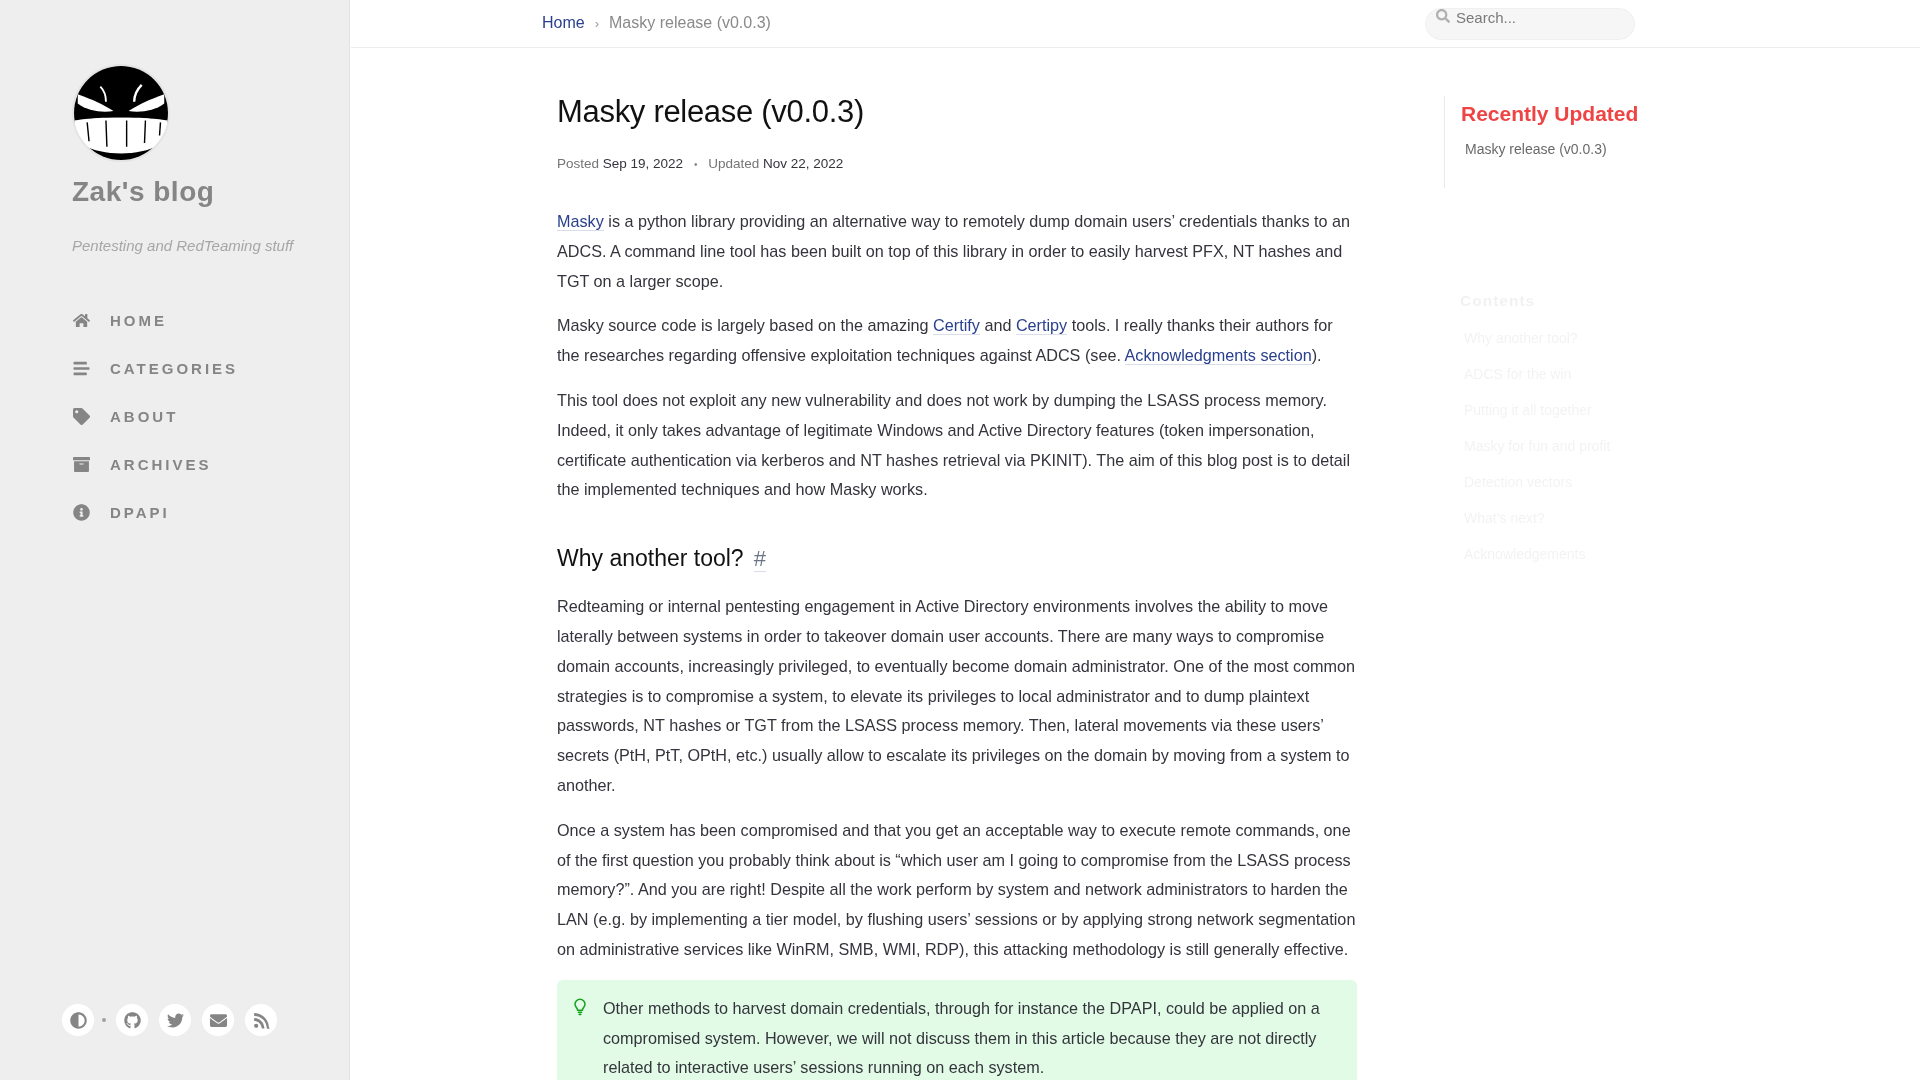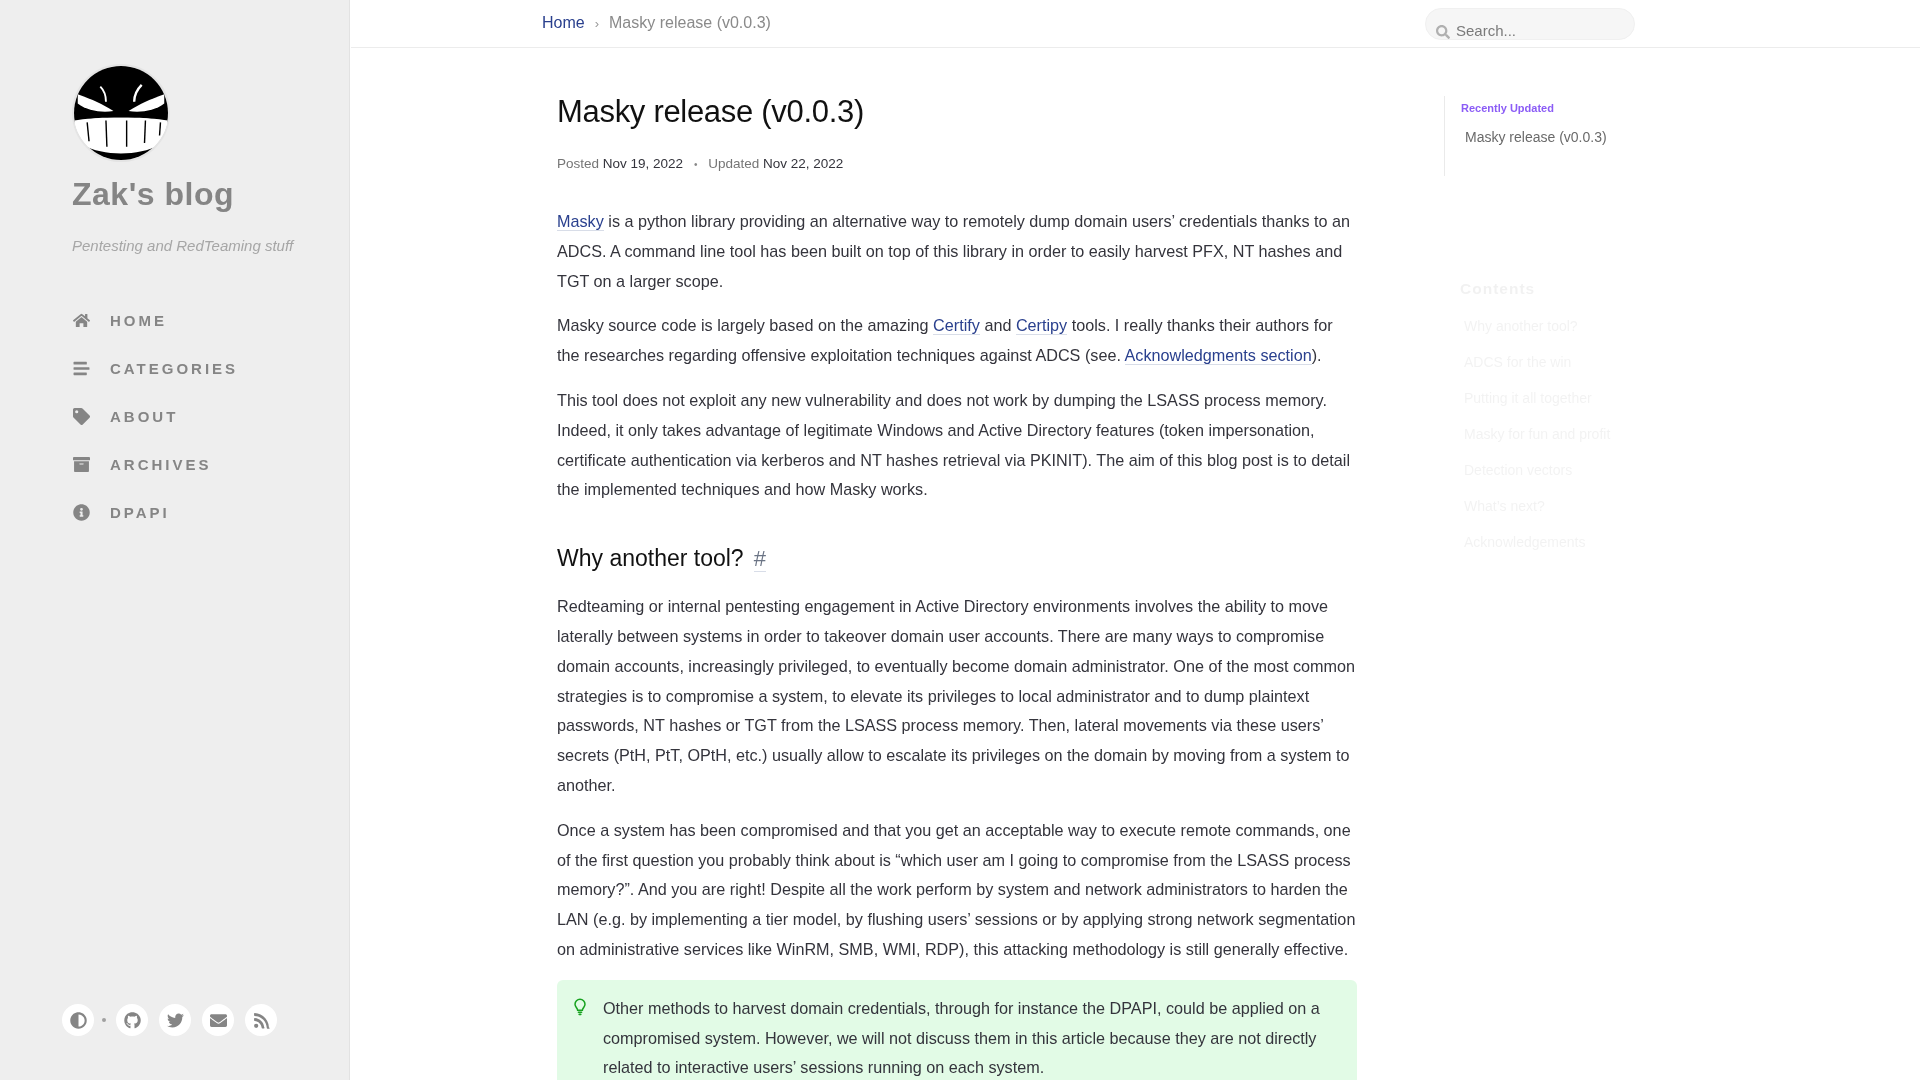--- a/index.html
+++ b/index.html
@@ -21,21 +21,21 @@
     .avatar {
       position: absolute; left: 72px; top: 64px;
       width: 98px; height: 98px; border-radius: 50%;
       background: #ffffff;
       border: 2px solid #e4e4e4;
       overflow: hidden;
     }
     .avatar svg { display: block; width: 100%; height: 100%; }
     .site-title {
       position: absolute; left: 72px; top: 176px;
-      font-size: 32px; font-weight: bold; color: #858585;
+      font-size: 28px; font-weight: bold; color: #858585;
       letter-spacing: 0.5px;
     }
     .site-subtitle {
       position: absolute; left: 72px; top: 216px;
       font-size: 15px; font-style: italic; color: #a6a6a6; margin-top: 21px;
     }
     .nav {
       position: absolute; left: 72px; top: 296px;
       list-style: none;
     }
@@ -82,21 +82,21 @@
       font-size: 16px; color: #8a8a8a;
       display: flex; align-items: center;
     }
     .breadcrumb a { color: #2a408e; text-decoration: none; cursor: pointer; }
     .breadcrumb .sep { margin: 0 10px; color: #9a9a9a; font-size: 13px; }
     .search-box {
       position: absolute; left: 1074px; top: 8px;
       width: 210px; height: 32px; border-radius: 16px;
       background: #f6f6f6;
       border: 1px solid #f0f0f0;
-      display: flex; align-items: flex-end; padding-left: 10px;
+      display: flex; align-items: flex-start; padding-left: 10px;
     }
     .search-box svg { width: 14px; height: 14px; fill: #b0b0b0; margin-right: 6px; }
     .search-box input {
       border: none; background: transparent; outline: none;
       font-family: "Liberation Sans", sans-serif;
       font-size: 15px; color: #555;
       width: 170px;
     }
     .search-box input::placeholder { color: #7a7a7a; }
 
@@ -157,21 +157,21 @@
     
     #panel {
       position: absolute; left: 1444px; top: 96px;
       width: 260px;
     }
     .panel-section {
       border-left: 1px solid #eaeaea;
       padding-left: 16px;
     }
     .panel-heading {
-      font-size: 11px; font-weight: bold; color: #8b5cf6;
+      font-size: 21px; font-weight: bold; color: #ef4444;
       padding-top: 6px;
     }
     .recent-list { list-style: none; margin-top: 14px; padding-bottom: 30px; }
     .recent-list li a {
       font-size: 14px; color: #6a6a6a; text-decoration: none;
       padding-left: 4px; cursor: pointer;
     }
     .tags-section { margin-top: 48px; padding-bottom: 8px; }
     .tags { margin-top: 20px; display: flex; flex-wrap: wrap; width: 240px; }
     .tag {
@@ -297,21 +297,21 @@
       </svg>
     <input type="text" placeholder="Search..." style="">
   </div>
 </header>
 
 <main id="main">
   <h1 class="post-title">Masky release (v0.0.3)</h1>
 
   <div class="post-meta">
     <span>Posted</span>
-    <span class="val">Nov 19, 2022</span>
+    <span class="val">Sep 19, 2022</span>
     <span class="bullet">•</span>
     <span>Updated</span>
     <span class="val">Nov 22, 2022</span>
   </div>
 
   <div class="content">
     <p><a>Masky</a><span> is a python library providing an alternative way to remotely dump domain users’ credentials thanks to an ADCS. A command line tool has been built on top of this library in order to easily harvest PFX, NT hashes and TGT on a larger scope.</span></p>
 
     <p><span>Masky source code is largely based on the amazing </span><a>Certify</a><span> and </span><a>Certipy</a><span> tools. I really thanks their authors for the researches regarding offensive exploitation techniques against ADCS (see. </span><a>Acknowledgments section</a><span>).</span></p>
 

